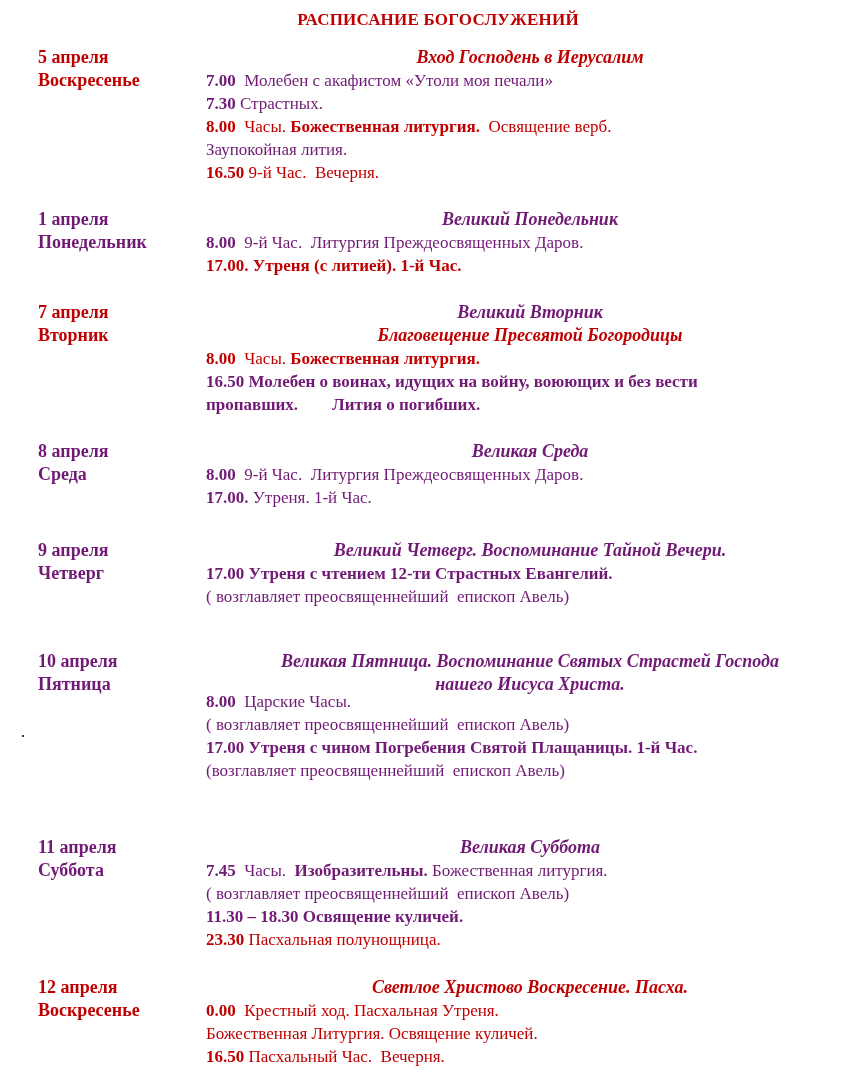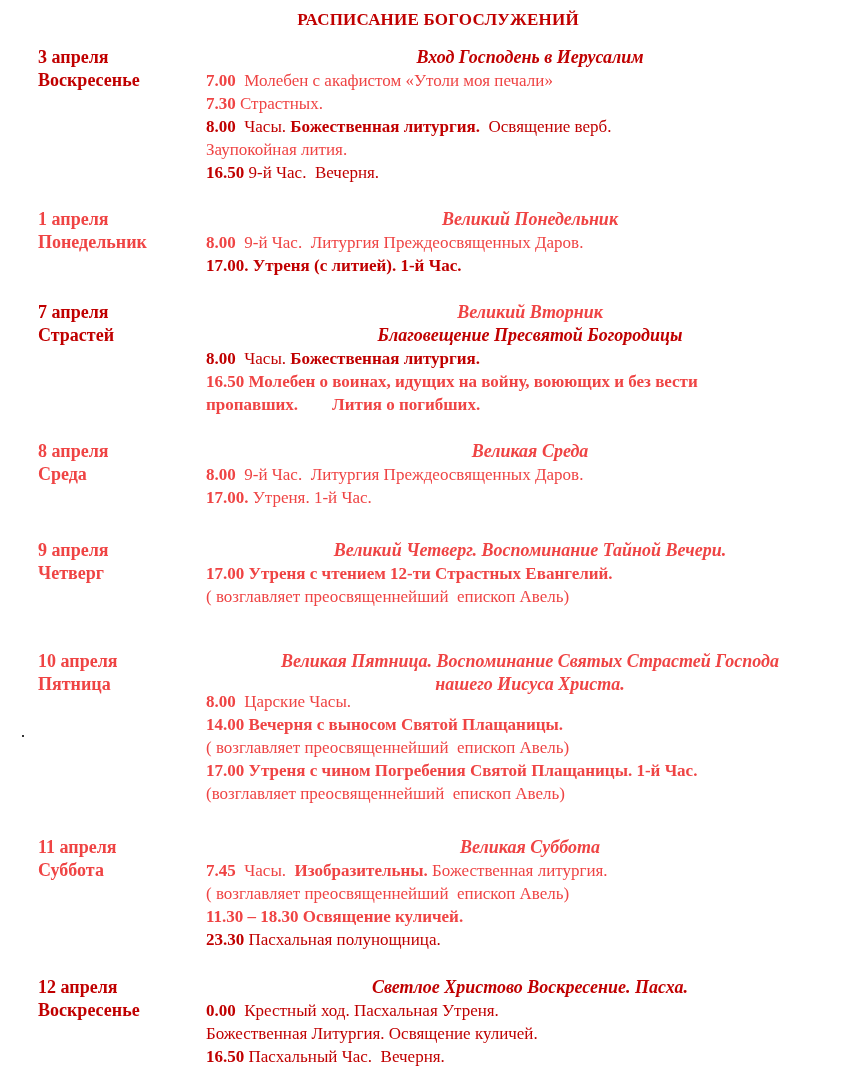--- a/index.html
+++ b/index.html
@@ -16,32 +16,32 @@
       position: absolute; left: 38px; font-size: 18px; font-weight: bold; line-height: 23px;
     }
     .date .d1, .date .d2 { display: block; }
     .feast {
       position: absolute; font-size: 18px; font-style: italic; font-weight: bold;
       line-height: 23px; text-align: center;
     }
     .lines { position: absolute; left: 206px; font-size: 17px; line-height: 23px; }
     .line { display: block; white-space: nowrap; }
     .red { color: #C00000; }
-    .blk { color: #ef4444; }
+    .blk { color: #701a75; }
     .b { font-weight: bold; }
     .dot { position: absolute; left: 22px; top: 735px; width: 2px; height: 2px; background: #333; }
   </style>
 </head>
 <body>
 
 <div class="title">РАСПИСАНИЕ БОГОСЛУЖЕНИЙ</div>
 <div id="schedule">
     <div class="block" style="top: 46px;">
       <div class="date red">
-        <span class="d1">3 апреля</span>
+        <span class="d1">5 апреля</span>
         <span class="d2">Воскресенье</span>
       </div>
       <div class="feast" style="left: 200px; width: 660px;">
         <div class="red">Вход Господень в Иерусалим</div>
       </div>
       <div class="lines" style="top: 23px;">
         <span class="line blk"><span class="b" style="white-space: pre;">7.00</span><span style="white-space: pre;">  Молебен с акафистом «Утоли моя печали»</span></span>
         <span class="line blk"><span class="b" style="white-space: pre;">7.30</span><span style="white-space: pre;"> Страстных.</span></span>
         <span class="line red"><span class="b" style="white-space: pre;">8.00</span><span style="white-space: pre;">  Часы. </span><span class="b" style="white-space: pre;">Божественная литургия.</span><span style="white-space: pre;">  Освящение верб.</span></span>
         <span class="line blk"><span style="white-space: pre;">Заупокойная лития.</span></span>
@@ -57,21 +57,21 @@
         <div class="blk">Великий Понедельник</div>
       </div>
       <div class="lines" style="top: 23px;">
         <span class="line blk"><span class="b" style="white-space: pre;">8.00</span><span style="white-space: pre;">  9-й Час.  Литургия Преждеосвященных Даров.</span></span>
         <span class="line red"><span class="b" style="white-space: pre;">17.00. Утреня (с литией). 1-й Час.</span></span>
       </div>
     </div>
     <div class="block" style="top: 301px;">
       <div class="date red">
         <span class="d1">7 апреля</span>
-        <span class="d2">Страстей</span>
+        <span class="d2">Вторник</span>
       </div>
       <div class="feast" style="left: 200px; width: 660px;">
         <div class="blk">Великий Вторник</div>
         <div class="red">Благовещение Пресвятой Богородицы</div>
       </div>
       <div class="lines" style="top: 46px;">
         <span class="line red"><span class="b" style="white-space: pre;">8.00</span><span style="white-space: pre;">  Часы. </span><span class="b" style="white-space: pre;">Божественная литургия.</span></span>
         <span class="line blk"><span class="b" style="white-space: pre;">16.50 Молебен о воинах, идущих на войну, воюющих и без вести</span></span>
         <span class="line blk"><span class="b" style="white-space: pre;">пропавших.        Лития о погибших.</span></span>
       </div>
@@ -106,21 +106,20 @@
       <div class="date blk">
         <span class="d1">10 апреля</span>
         <span class="d2">Пятница</span>
       </div>
       <div class="feast" style="left: 200px; width: 660px;">
         <div class="blk">Великая Пятница. Воспоминание Святых Страстей Господа</div>
         <div class="blk">нашего Иисуса Христа.</div>
       </div>
       <div class="lines" style="top: 40px;">
         <span class="line blk"><span class="b" style="white-space: pre;">8.00</span><span style="white-space: pre;">  Царские Часы.</span></span>
-        <span class="line blk"><span class="b" style="white-space: pre;">14.00 Вечерня с выносом Святой Плащаницы.</span></span>
         <span class="line blk"><span style="white-space: pre;">( возглавляет преосвященнейший  епископ Авель)</span></span>
         <span class="line blk"><span class="b" style="white-space: pre;">17.00 Утреня с чином Погребения Святой Плащаницы. 1-й Час.</span></span>
         <span class="line blk"><span style="white-space: pre;">(возглавляет преосвященнейший  епископ Авель)</span></span>
       </div>
     </div>
     <div class="block" style="top: 836px;">
       <div class="date blk">
         <span class="d1">11 апреля</span>
         <span class="d2">Суббота</span>
       </div>

